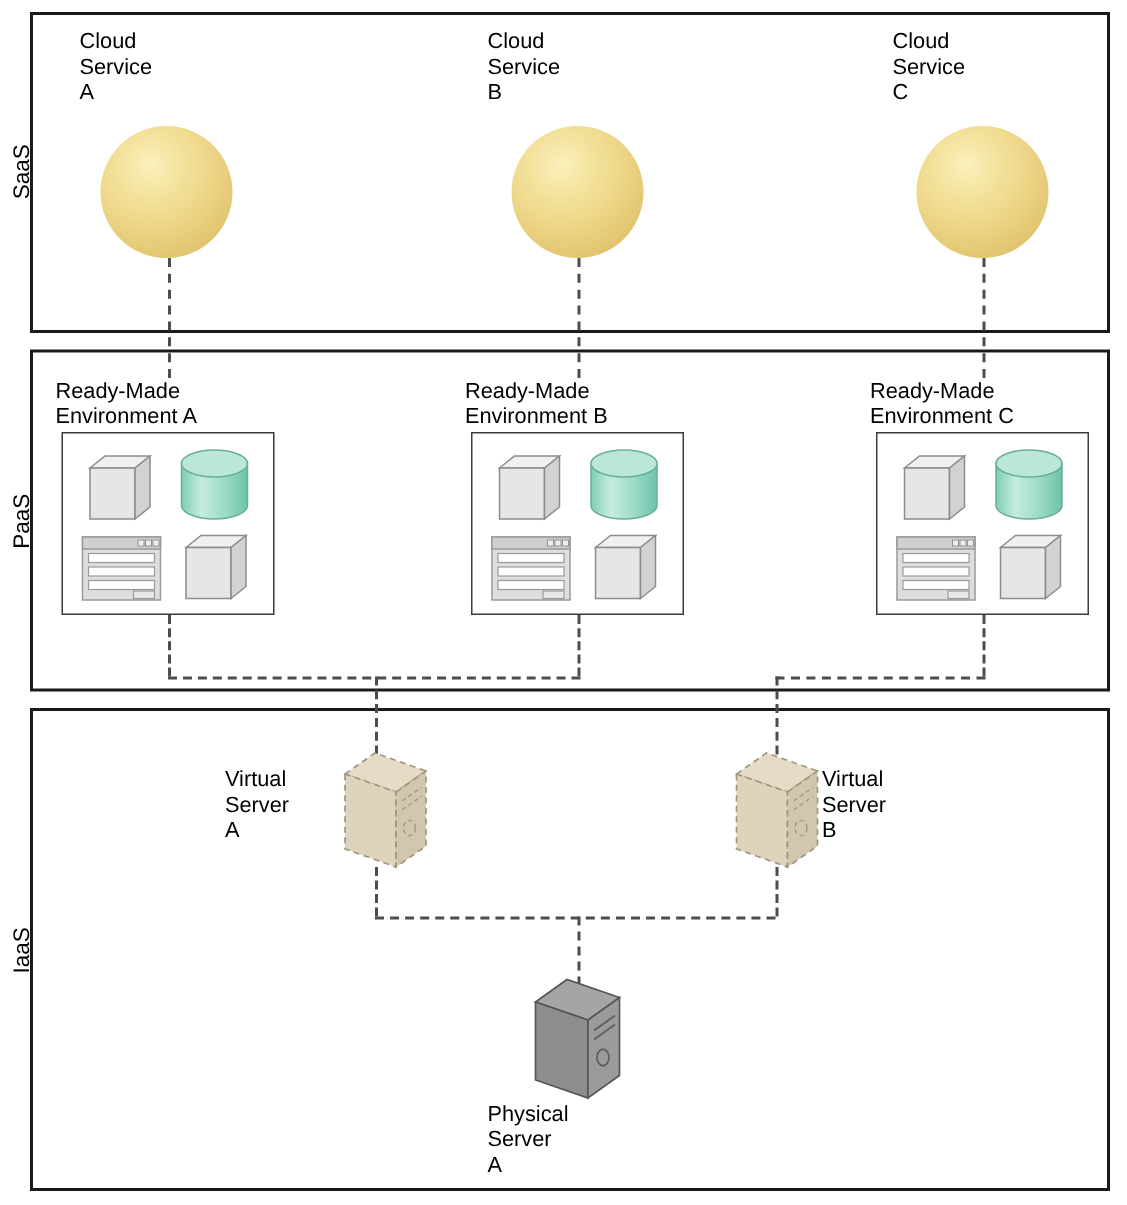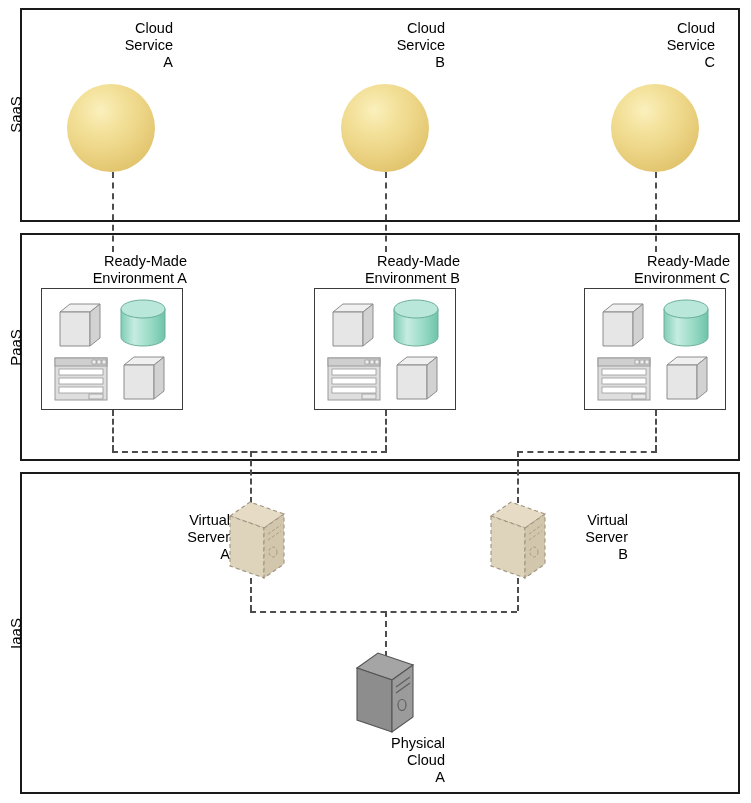--- a/index.html
+++ b/index.html
@@ -30,21 +30,21 @@
     white-space: nowrap;
     transform-origin: center center;
     transform: rotate(-90deg);
     text-align: center;
   }
   .node-label {
     position: absolute;
     font-size: 14.5px;
     line-height: 17px;
     color: #000000;
-    text-align: right;
+    text-align: left;
     white-space: pre-line;
   }
 
   
   .sphere {
     position: absolute;
     width: 88px;
     height: 88px;
     border-radius: 50%;
     background: radial-gradient(circle at 38% 30%,
@@ -324,16 +324,16 @@
     <svg viewBox="0 0 60 86" width="60" height="86">
       <polygon points="2,18 23,3 58,15 37,30" fill="#a5a5a5" stroke="#555555" stroke-width="1.1"></polygon>
       <polygon points="2,18 37,30 37,82 2,70" fill="#8d8d8d" stroke="#555555" stroke-width="1.1"></polygon>
       <polygon points="37,30 58,15 58,67 37,82" fill="#9b9b9b" stroke="#555555" stroke-width="1.1"></polygon>
       <line x1="41" y1="37" x2="55" y2="27" stroke="#5f5f5f" stroke-width="1.2"></line>
       <line x1="41" y1="43" x2="55" y2="33" stroke="#5f5f5f" stroke-width="1.2"></line>
       <ellipse cx="47" cy="55" rx="4" ry="5.5" fill="none" stroke="#5f5f5f" stroke-width="1.2"></ellipse>
     </svg>
   </div>
   <div class="node-label" style="left:325px; top:735px; width:120px;">Physical
-Cloud
+Server
 A</div>
 
 </div>
 
 </body></html>

